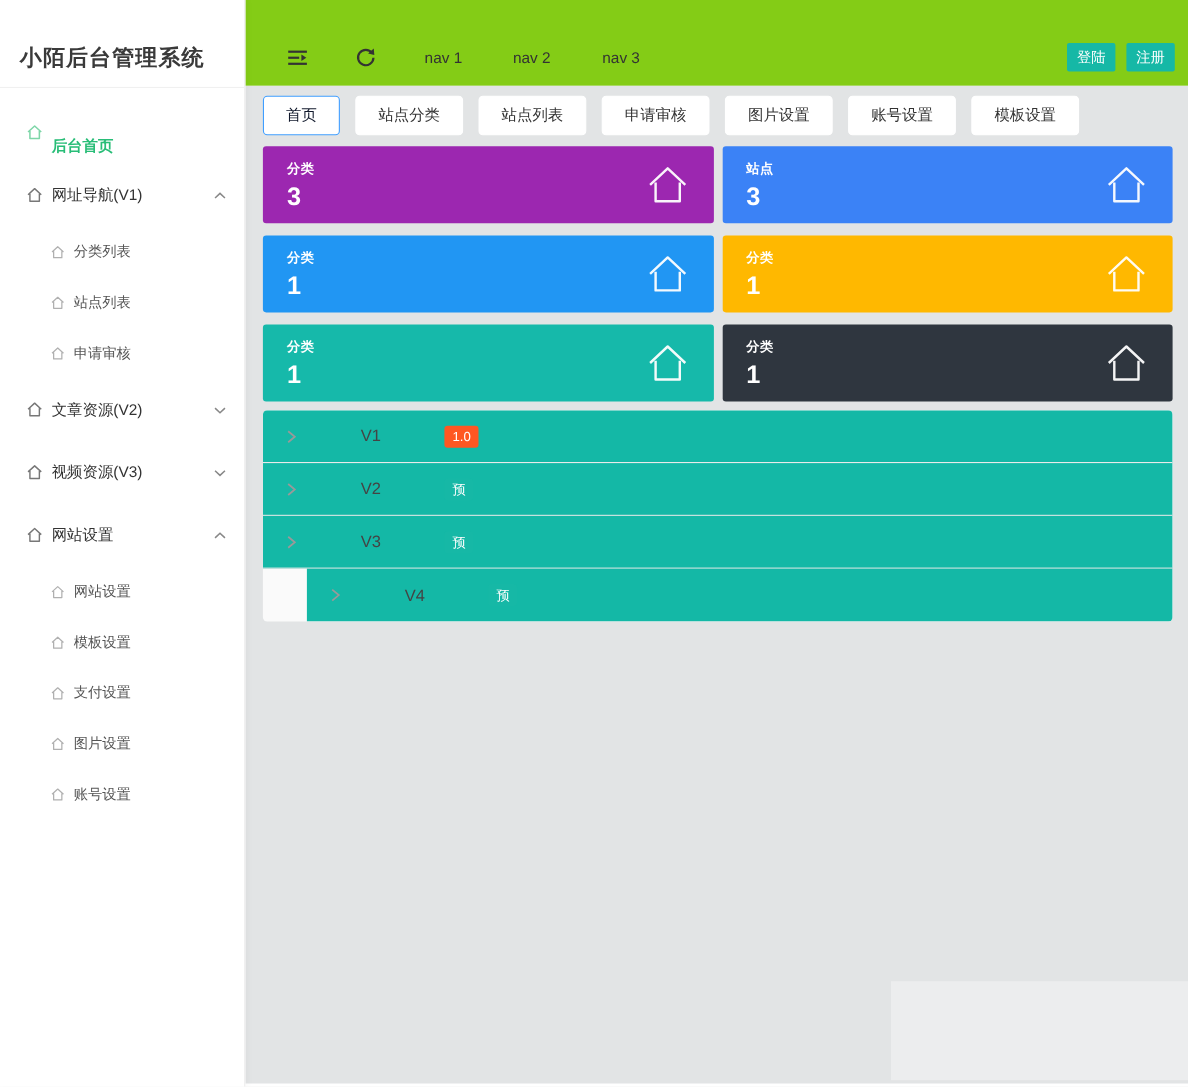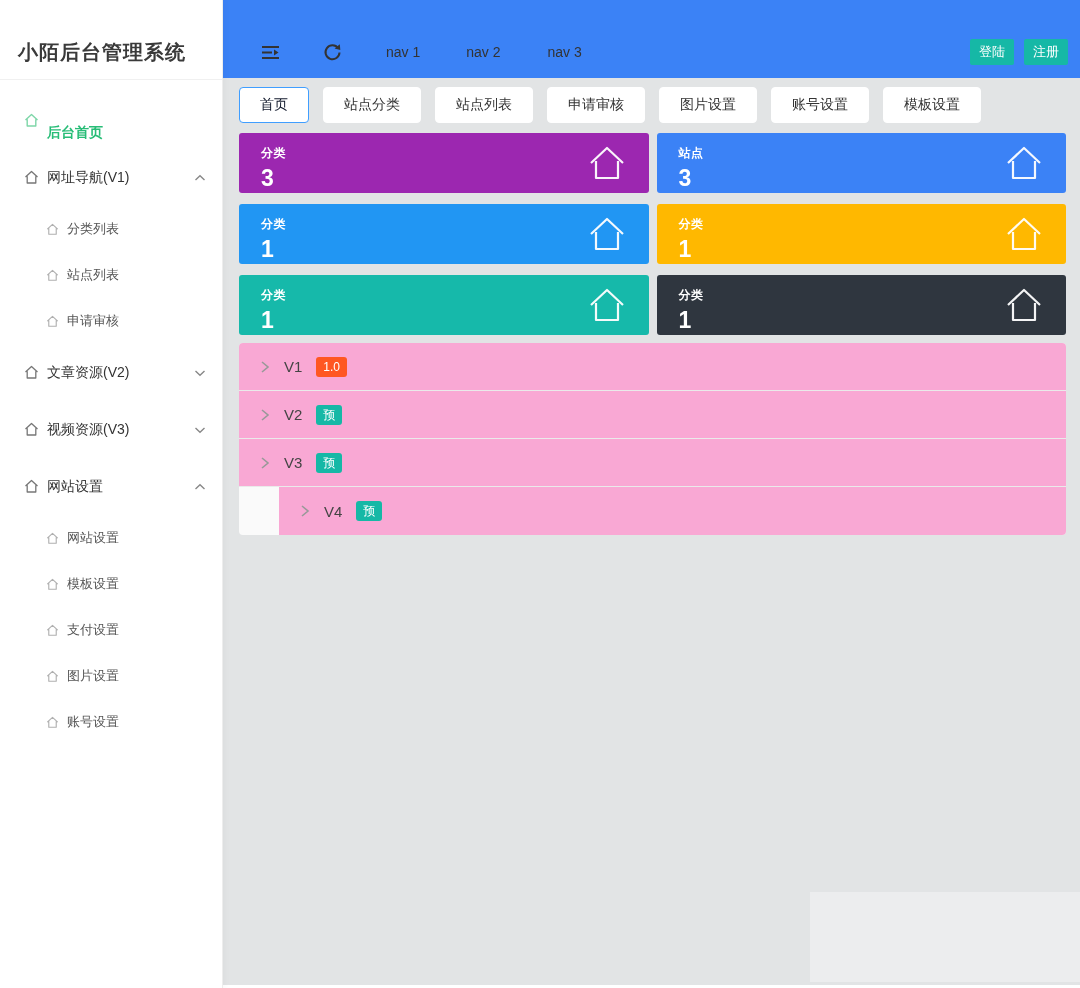--- a/index.html
+++ b/index.html
@@ -25,21 +25,21 @@
   .menu-item.top { height:57px; padding:0 16px 0 24px; font-size:14px; color:#333; }
   .menu-item.sub { height:46px; padding-left:46px; font-size:13px; color:#555; }
   .menu-item .mi-icon { margin-right:8px; display:inline-flex; }
   .menu-item .chev { margin-left:auto; display:inline-flex; }
   .menu-item.home-item { font-weight:bold; }
   .home-item .label { color:#28bd77;margin-top:25px; }
 
   
   .navbar {
     position:absolute; left:223px; top:0; width:857px; height:78px;
-    background:#3b82f6; display:flex; align-items:center; padding:26px 12px 0 38px;
+    background:#84cc16; display:flex; align-items:center; padding:26px 12px 0 38px;
   }
   .nav-icon-btn { display:inline-flex; align-items:center; cursor:pointer; }
   .nav-refresh { margin-left:42px; }
   .nav-link { font-size:14px; color:#333; cursor:pointer; }
   .nav-link.n1 { margin-left:44px; }
   .nav-link.n2 { margin-left:46px; }
   .nav-link.n3 { margin-left:47px; }
   .auth-group { margin-left:auto; display:flex; gap:10px; }
   .auth-btn {
     border:none; color:#fff; font-size:13px; padding:4px 9px;
@@ -58,33 +58,33 @@
     border-radius:4px; font-size:14px; color:#333; cursor:pointer;
     display:inline-flex; align-items:center; font-family:inherit;
   }
   .tab.active { color:#0f172a; border-color:#409eff; }
 
   .cards {
     margin-top:10px; display:grid; grid-template-columns:1fr 1fr;
     column-gap:8px; row-gap:11px;
   }
   .stat-card {
-    height:60px; border-radius:3px; position:relative; color:#fff;
+    height:70px; border-radius:3px; position:relative; color:#fff;
     padding:12px 0 0 22px; cursor:pointer;
   }
   .stat-label { font-size:12px; font-weight:bold; letter-spacing:.5px; }
   .stat-value { font-size:23px; font-weight:bold; margin-top:3px; }
   .stat-house { position:absolute; right:22px; top:50%; transform:translateY(-50%); opacity:.95; }
 
   .collapse-panel {
     margin-top:8px; background:#fafafa; border-radius:4px; overflow:hidden;
   }
   .ver-row {
     height:48px; display:flex; align-items:center; padding-left:20px;
-    border-bottom:1px solid #eaeaea; cursor:pointer; background:#f9a8d4;
+    border-bottom:1px solid #eaeaea; cursor:pointer; background:#14b8a6;gap:44px;
   }
   .ver-row:last-child { border-bottom:none;margin-left:40px; }
   .ver-chev { display:inline-flex; }
   .ver-label { font-size:15px; color:#444; margin-left:13px; }
   .ver-badge {
     margin-left:14px; color:#fff; font-size:12px; padding:4px 7px;
     border-radius:3px; line-height:1; display:inline-block;
   }
 
   .watermark {

